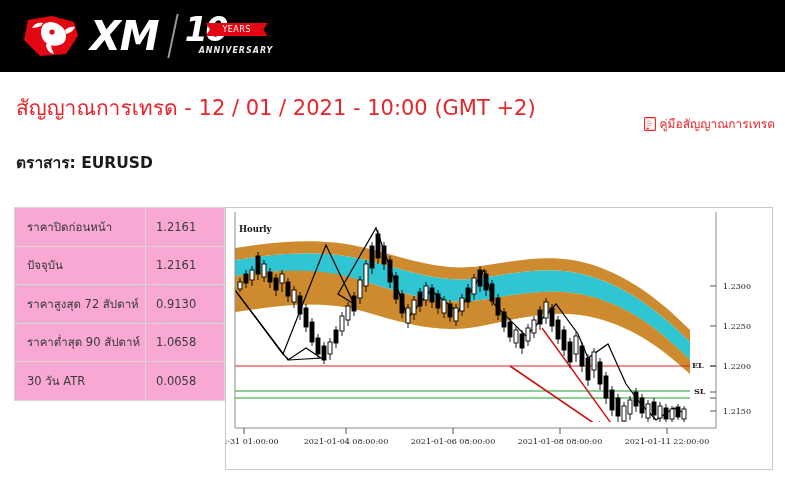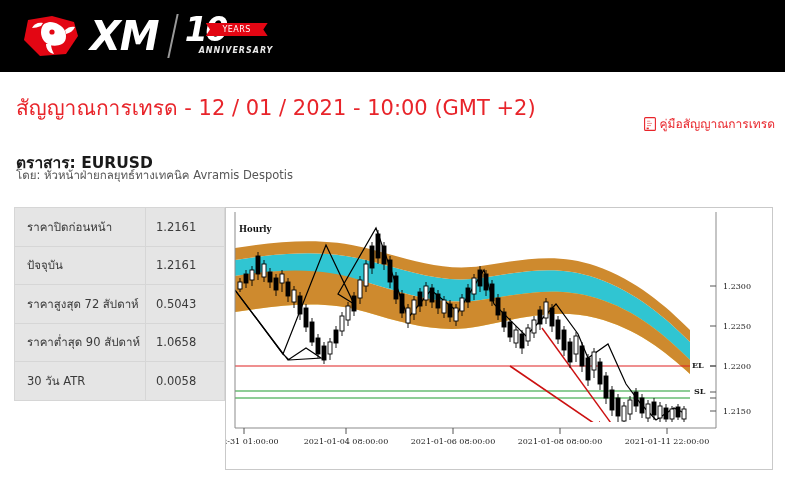--- a/index.html
+++ b/index.html
@@ -35,21 +35,21 @@
   .guide{position:absolute;right:10px;top:94px;font-size:12px;color:#e8242a;display:flex;
     align-items:center;gap:4px;cursor:pointer;white-space:nowrap;margin-top:20px;}
   .pdficon{width:12px;height:14px;flex:0 0 auto;}
   .instrument{position:absolute;left:16px;top:150px;font-size:15.5px;font-weight:bold;color:#1a1a1a;
     white-space:nowrap;}
   .byline{position:absolute;left:16px;top:166px;font-size:11.5px;color:#565656;white-space:nowrap;}
 
   
   .stats{position:absolute;left:14px;top:207px;width:211px;border-collapse:collapse;}
   .stats tr{height:38.5px;}
-  .stats td{border:1px solid #d6d6d6;background:#e5e5e5;font-size:11.5px;color:#3a3a3a;
+  .stats td{border:1px solid #d6d6d6;background:#f9a8d4;font-size:11.5px;color:#3a3a3a;
     padding:0 0 0 12px;vertical-align:middle;}
   .stats td.val{width:68px;padding-left:10px;}
 
   
   .chart{position:absolute;left:225px;top:207px;width:546px;height:261px;background:#fff;
     border:1px solid #c9c9c9;overflow:hidden;}
   .chartsvg{display:block;width:546px;height:261px;}
   .axlabel{font-family:"DejaVu Serif","Liberation Serif",serif;font-size:8px;fill:#1a1a1a;}
   .axlabel-b{font-family:"DejaVu Serif","Liberation Serif",serif;font-size:8px;fill:#1a1a1a;font-weight:bold;}
   .hourly{font-family:"DejaVu Serif","Liberation Serif",serif;font-size:8.5px;fill:#111;font-weight:bold;}
@@ -91,35 +91,34 @@
   <div class="guide">
     <svg class="pdficon" viewBox="0 0 12 14">
       <rect x="0.6" y="0.6" width="10.8" height="12.8" rx="1" fill="#fff" stroke="#e8242a" stroke-width="1.1"></rect>
       <path d="M3 4.2h3.2M3 6.4h5M3 8.6h4" stroke="#f08d8d" stroke-width="1"></path>
       <path d="M2.6 10.6h2.2v1.6H2.6z" fill="#e8242a"></path>
     </svg>
     <span>คู่มือสัญญาณการเทรด</span>
   </div>
 
   <div class="instrument">ตราสาร: EURUSD</div>
-  <div class="byline">โดย: หัวหน้าฝ่ายกลยุทธ์ทางเทคนิค Avramis Despotis</div>
 
   <table class="stats">
     <tbody>
       <tr>
         <td>ราคาปิดก่อนหน้า</td>
         <td class="val">1.2161</td>
       </tr>
       <tr>
         <td>ปัจจุบัน</td>
         <td class="val">1.2161</td>
       </tr>
       <tr>
         <td>ราคาสูงสุด 72 สัปดาห์</td>
-        <td class="val">0.5043</td>
+        <td class="val">0.9130</td>
       </tr>
       <tr>
         <td>ราคาต่ำสุด 90 สัปดาห์</td>
         <td class="val">1.0658</td>
       </tr>
       <tr>
         <td>30 วัน ATR</td>
         <td class="val">0.0058</td>
       </tr>
     </tbody>

